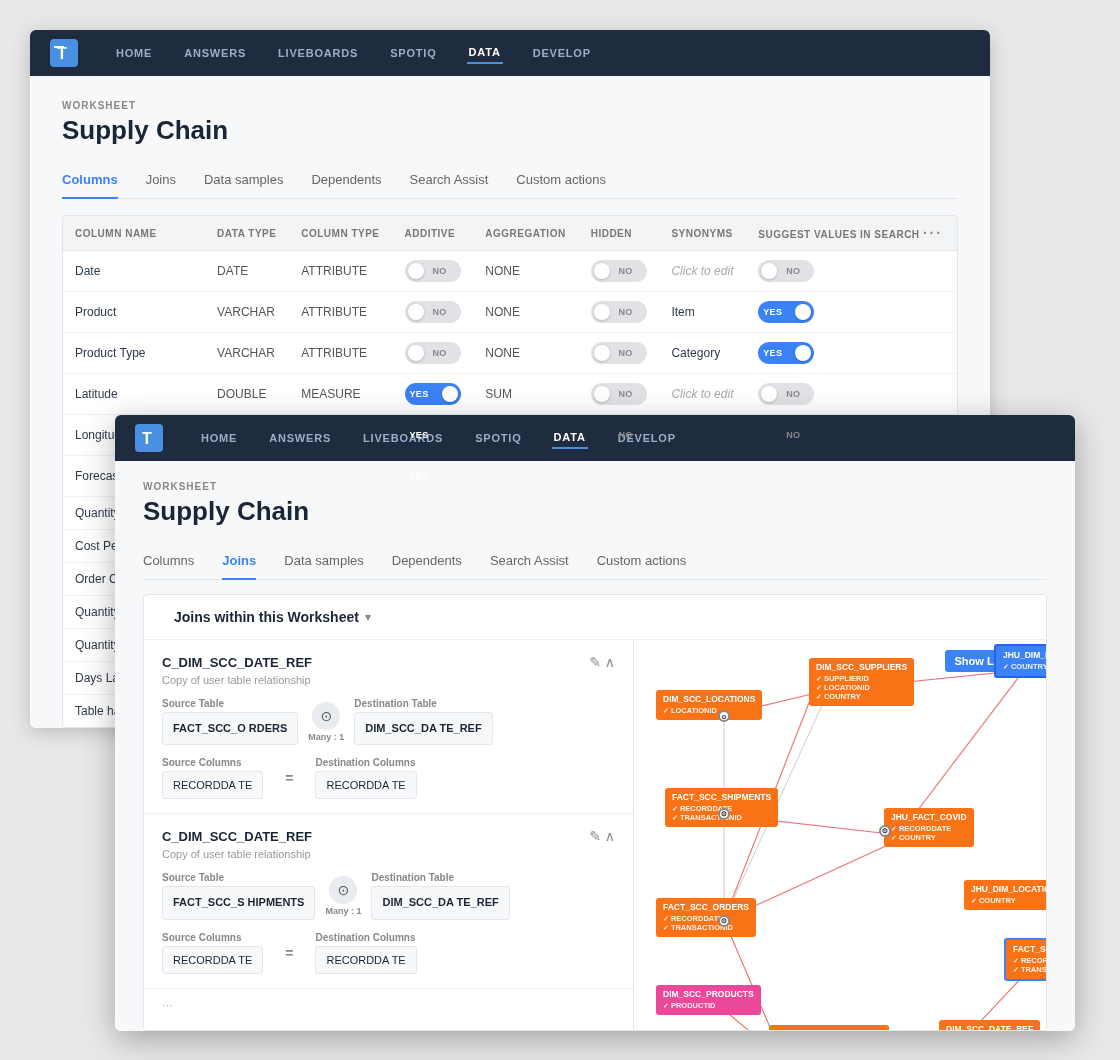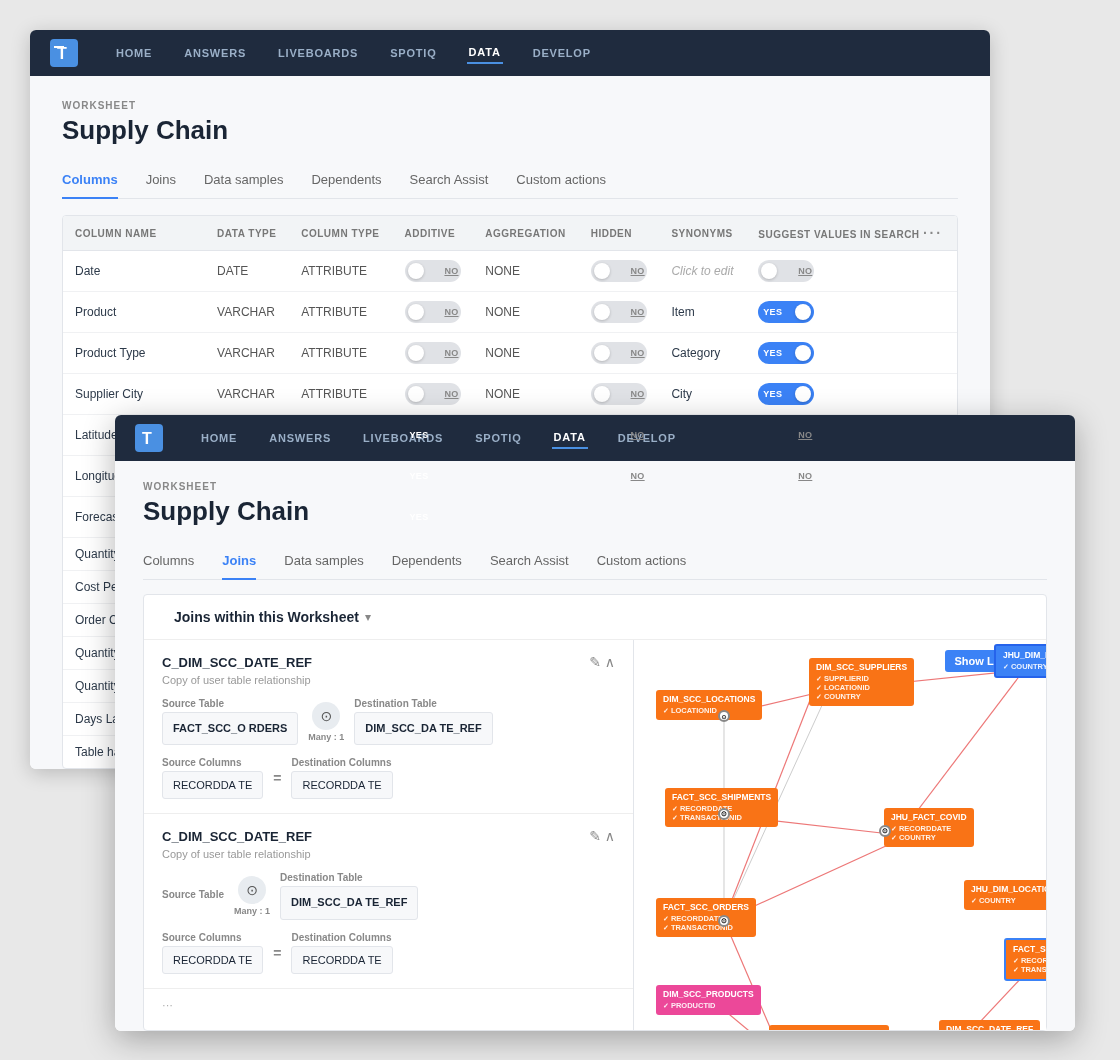--- a/index.html
+++ b/index.html
@@ -146,22 +146,21 @@
       cursor: pointer;
       width: 56px;
       height: 22px;
       position: relative;
       letter-spacing: 0.3px;
     }
     .toggle.off {
       background: #e0e2e6;
       color: #888;
       justify-content: flex-end;
-      padding-right: 2px;
-      text-decoration: underline;
+      padding-right: 14px;
     }
     .toggle.on {
       background: #3b82f6;
       color: #fff;
       justify-content: flex-start;
       padding-left: 5px;
     }
     .toggle-knob {
       width: 16px;
       height: 16px;
@@ -285,21 +284,21 @@
     }
     .join-connector-label {
       font-size: 9px;
       color: #888;
       font-weight: 600;
       white-space: nowrap;
     }
     .join-columns-row {
       display: flex;
       align-items: center;
-      gap: 10px;
+      gap: 22px;
     }
     .join-col-box {
       background: #f7f8fa;
       border: 1px solid #e2e5ea;
       border-radius: 3px;
       padding: 7px 10px;
       font-size: 11px;
       color: #1a2535;
       min-width: 90px;
       font-weight: 500;
@@ -480,39 +479,20 @@
                   <div class="toggle-knob"></div>
                   <span class="toggle-label">NO</span>
                 </div></td>
       <td style="color:#2d3a4a; font-style:normal;">Category</td>
       <td><div class="toggle on">
                   <span class="toggle-label">YES</span>
                   <div class="toggle-knob"></div>
                 </div></td>
     </tr>
             <tr>
-      <td style="color:#2d3a4a; font-weight:500;">Supplier City</td>
-      <td style="color:#555;">VARCHAR</td>
-      <td style="color:#555;">ATTRIBUTE</td>
-      <td><div class="toggle off">
-                  <div class="toggle-knob"></div>
-                  <span class="toggle-label">NO</span>
-                </div></td>
-      <td style="color:#555;">NONE</td>
-      <td><div class="toggle off">
-                  <div class="toggle-knob"></div>
-                  <span class="toggle-label">NO</span>
-                </div></td>
-      <td style="color:#2d3a4a; font-style:normal;">City</td>
-      <td><div class="toggle on">
-                  <span class="toggle-label">YES</span>
-                  <div class="toggle-knob"></div>
-                </div></td>
-    </tr>
-            <tr>
       <td style="color:#2d3a4a; font-weight:500;">Latitude</td>
       <td style="color:#555;">DOUBLE</td>
       <td style="color:#555;">MEASURE</td>
       <td><div class="toggle on">
                   <span class="toggle-label">YES</span>
                   <div class="toggle-knob"></div>
                 </div></td>
       <td style="color:#555;">SUM</td>
       <td><div class="toggle off">
                   <div class="toggle-knob"></div>
@@ -707,20 +687,21 @@
 
           <div class="join-card">
             <div class="join-card-header">
               <span class="join-card-title">C_DIM_SCC_DATE_REF</span>
               <span class="join-card-actions">✎ ∧</span>
             </div>
             <div class="join-card-subtitle">Copy of user table relationship</div>
             <div class="join-tables-row">
               <div>
                 <div class="join-label">Source Table</div>
+                <div class="join-table-box">FACT_SCC_S HIPMENTS</div>
               </div>
               <div class="join-connector">
                 <div class="join-connector-icon">⊙</div>
                 <div class="join-connector-label">Many : 1</div>
               </div>
               <div>
                 <div class="join-label">Destination Table</div>
                 <div class="join-table-box">DIM_SCC_DA TE_REF</div>
               </div>
             </div>

